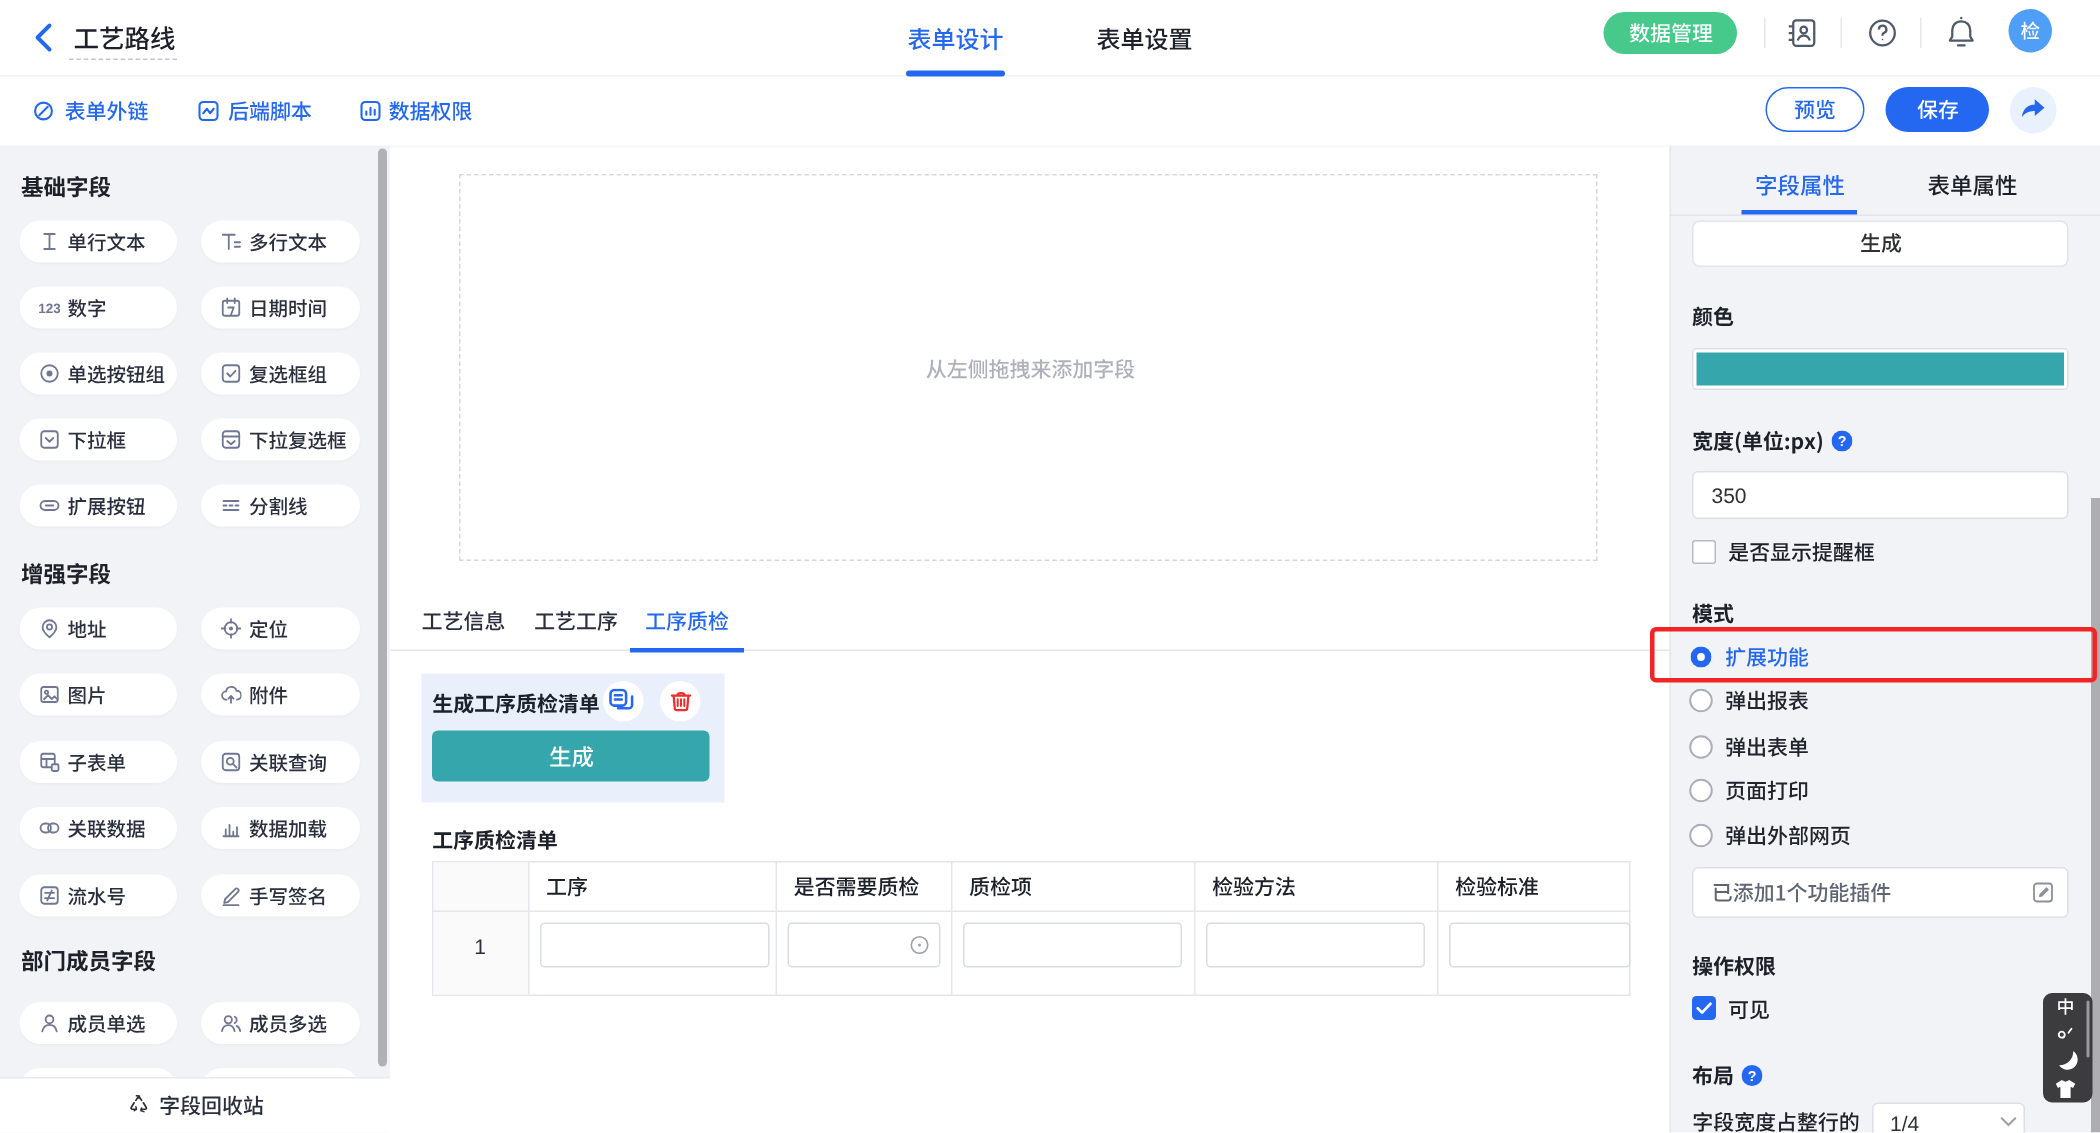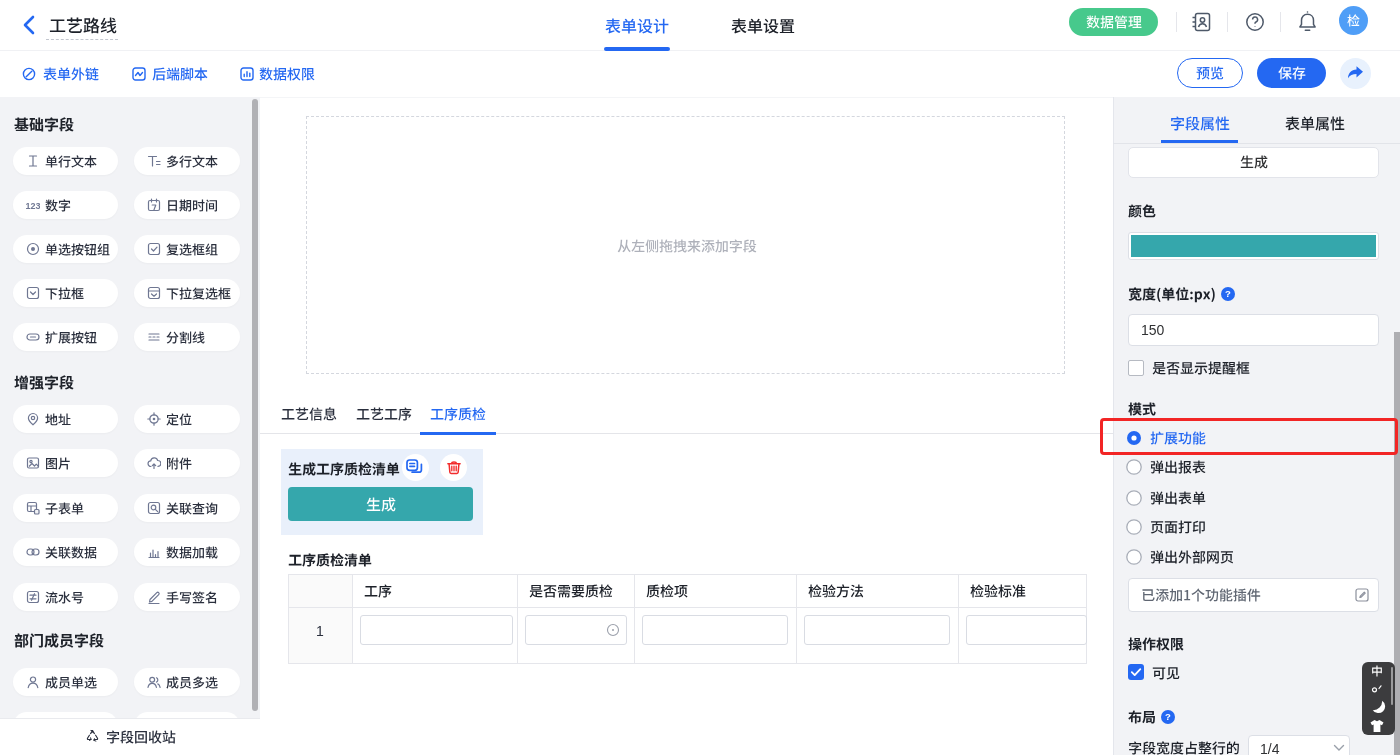--- a/index.html
+++ b/index.html
@@ -800,21 +800,21 @@
       <use href="#g122" transform="translate(4703.0,0)"></use>
       <use href="#g123" transform="translate(5347.0,0)"></use>
       <use href="#g124" transform="translate(5909.0,0)"></use>
     </g>
   </svg>
 <svg class="a" style="left:1221px;top:287px" width="14" height="14" viewBox="0 0 14 14">
     <circle cx="7" cy="7" r="7" fill="#2468f2"></circle>
     <text x="7" y="10.4" font-size="9.5" font-weight="bold" text-anchor="middle" fill="#fff" font-family="Liberation Sans">?</text>
   </svg>
 <div class="a" style="left:1128px;top:314px;width:251px;height:32px;background:#fff;border:1px solid #dcdfe6;border-radius:4px"></div>
-<div class="a" style="left:1141px;top:314px;height:32px;line-height:32px;font-size:14px;color:#303133">150</div>
+<div class="a" style="left:1141px;top:314px;height:32px;line-height:32px;font-size:14px;color:#303133">350</div>
 <div class="a" style="left:1128px;top:360px;width:16px;height:16px;background:#fff;border:1px solid #b6bac2;border-radius:2px"></div>
 <svg class="t" style="left:1152.0px;top:361.0px" width="98.0" height="16.2" viewBox="0 0 7000.0 1160" fill="#1d2129">
     <g transform="translate(0,880) scale(1,-1)">
       <use href="#g103" transform="translate(0,0)"></use>
       <use href="#g104" transform="translate(1000.0,0)"></use>
       <use href="#g125" transform="translate(2000.0,0)"></use>
       <use href="#g126" transform="translate(3000.0,0)"></use>
       <use href="#g127" transform="translate(4000.0,0)"></use>
       <use href="#g128" transform="translate(5000.0,0)"></use>
       <use href="#g43" transform="translate(6000.0,0)"></use>

